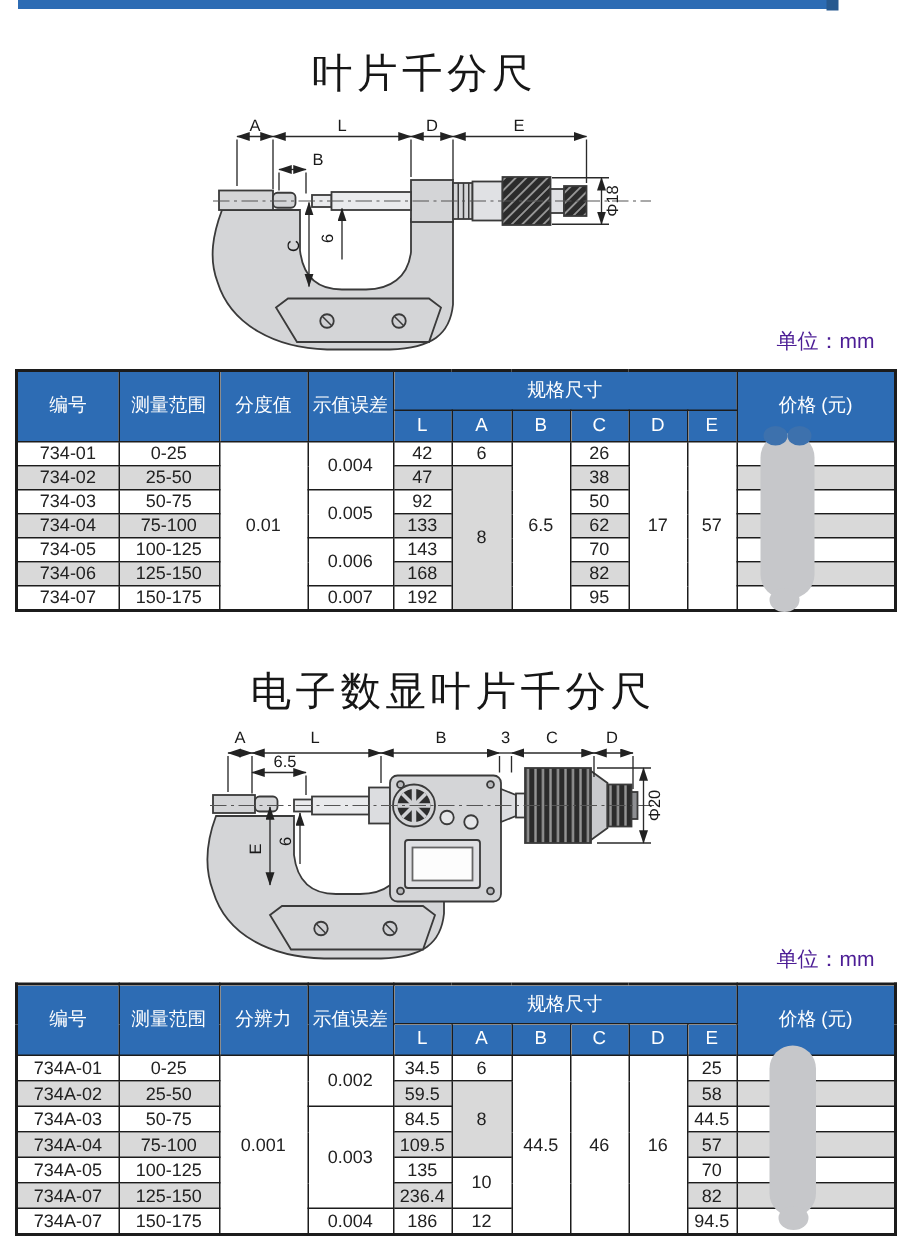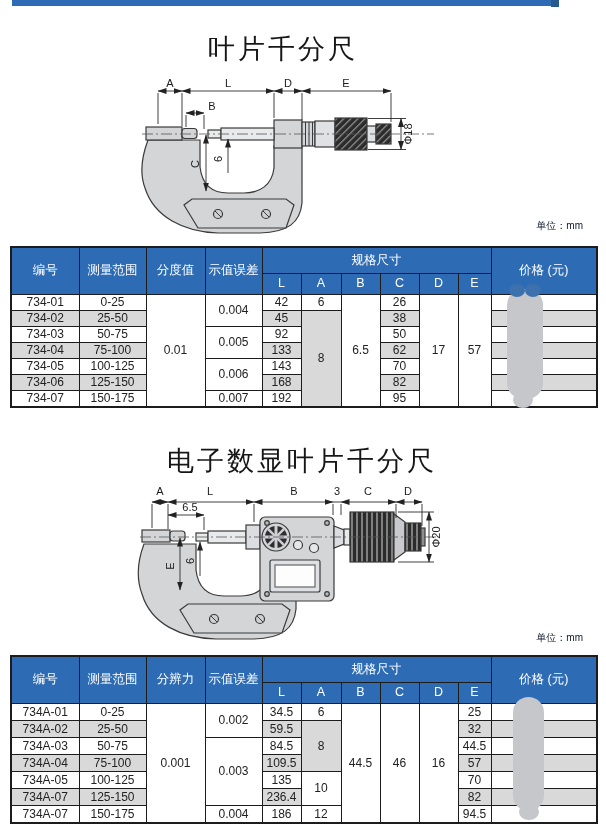--- a/index.html
+++ b/index.html
@@ -4,21 +4,21 @@
 <style>
   html,body{margin:0;padding:0;background:#fff;}
   #page{position:relative;width:606px;height:824px;background:#ffffff;overflow:hidden;
         font-family:"Liberation Sans",sans-serif;color:#222;text-decoration:underline;}
   .topbar{position:absolute;top:0;left:12px;width:540px;height:6px;background:#2d6cb4;}
   .topbar-cap{position:absolute;top:0;left:551px;width:8px;height:7px;background:#27598f;}
   .sec-title{position:absolute;text-align:center;font-size:27px;font-weight:400;
              color:#161616;letter-spacing:3px;}
   #title1{left:0;top:31px;width:566px;}
   #title2{left:0;top:443px;width:604px;}
-  .unit{position:absolute;width:160px;text-align:right;font-size:10px;color:#0f172a;}
+  .unit{position:absolute;width:160px;text-align:right;font-size:14px;color:#4c1d95;}
   #unit1{left:423px;top:219px;}
   #unit2{left:423px;top:631px;}
   svg{position:absolute;}
   #svg1{left:138px;top:76px;}
   #svg2{left:136px;top:482px;}
   .dim line,.dim path{stroke:#2a2a2a;stroke-width:0.9;fill:none;}
   .dim text{fill:#1a1a1a;font-size:11px;font-family:"Liberation Sans",sans-serif;text-anchor:middle;}
   .mech{stroke:#3a3a3a;stroke-width:1.2;}
   table.spec{position:absolute;left:10px;width:586px;border-collapse:collapse;table-layout:fixed;
              border:2px solid #1c1c1c;}
@@ -167,21 +167,21 @@
         <td class="w">6</td>
         <td class="w" rowspan="7">6.5</td>
         <td class="w">26</td>
         <td class="w" rowspan="7">17</td>
         <td class="w" rowspan="7">57</td>
         <td class="w"></td>
       </tr>
       <tr>
         <td class="g">734-02</td>
         <td class="g">25-50</td>
-        <td class="g">45</td>
+        <td class="g">47</td>
         <td class="g" rowspan="6">8</td>
         <td class="g">38</td>
         <td class="g"></td>
       </tr>
       <tr>
         <td class="w">734-03</td>
         <td class="w">50-75</td>
         <td class="w" rowspan="2">0.005</td>
         <td class="w">92</td>
         <td class="w">50</td>
@@ -362,21 +362,21 @@
         <td class="w" rowspan="7">46</td>
         <td class="w" rowspan="7">16</td>
         <td class="w">25</td>
         <td class="w"></td>
       </tr>
       <tr>
         <td class="g">734A-02</td>
         <td class="g">25-50</td>
         <td class="g">59.5</td>
         <td class="g" rowspan="3">8</td>
-        <td class="g">32</td>
+        <td class="g">58</td>
         <td class="g"></td>
       </tr>
       <tr>
         <td class="w">734A-03</td>
         <td class="w">50-75</td>
         <td class="w" rowspan="4">0.003</td>
         <td class="w">84.5</td>
         <td class="w">44.5</td>
         <td class="w"></td>
       </tr>

